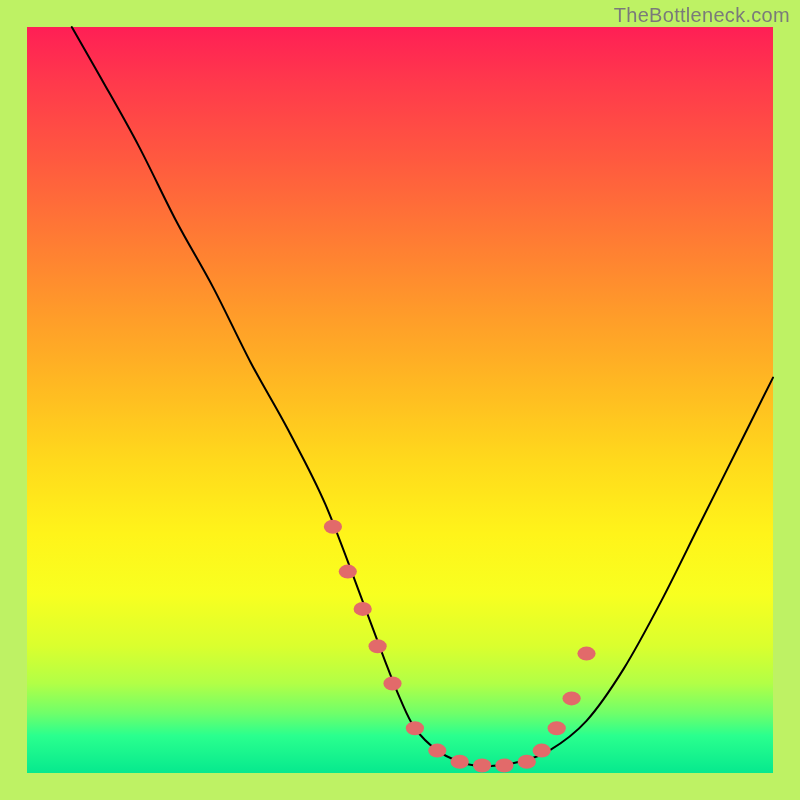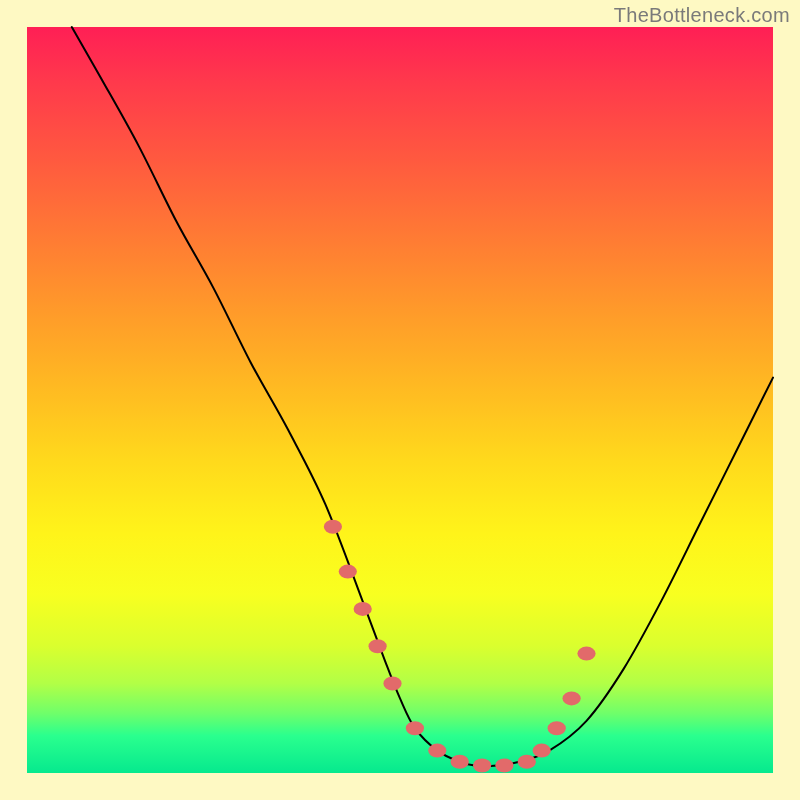--- a/index.html
+++ b/index.html
@@ -8,21 +8,21 @@
     width: 800px;
     height: 800px;
     background: #000;
     font-family: Arial, Helvetica, sans-serif;
     overflow: hidden;
   }
   .stage {
     position: relative;
     width: 800px;
     height: 800px;
-    background: #fef9c3;
+    background: #bef264;
   }
   .plot-area {
     position: absolute;
     left: 27px;
     top: 27px;
     width: 746px;
     height: 746px;
     background: linear-gradient(to bottom,
       #ff1f55 0%,
       #ff3b4b 8%,

